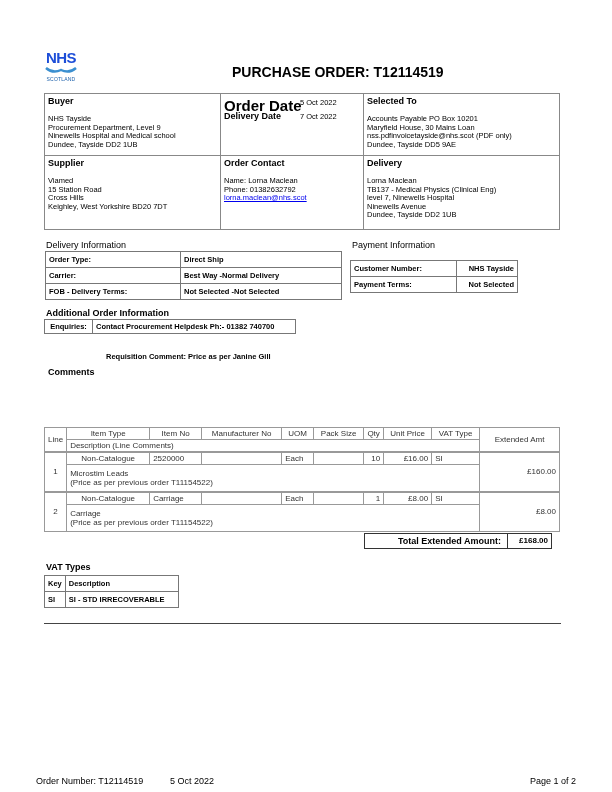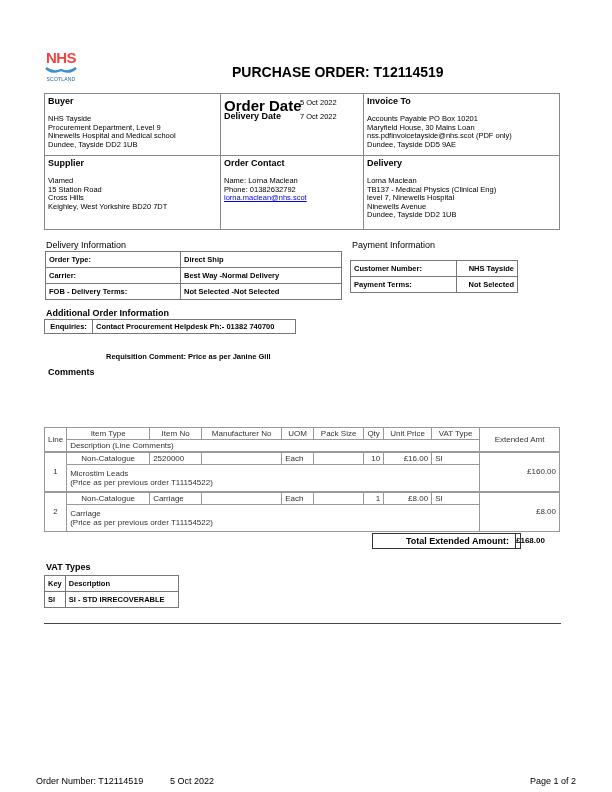--- a/index.html
+++ b/index.html
@@ -1,21 +1,21 @@
 <!DOCTYPE html>
 <html><head>
 <meta charset="utf-8">
 <style>
   * { box-sizing: border-box; margin: 0; padding: 0; }
   html, body { width: 612px; height: 792px; background: #fff; }
   body { position: relative; font-family: "Liberation Sans", sans-serif; color: #000; overflow: hidden; }
   .abs { position: absolute; }
   .bold { font-weight: bold; }
   .logo { left: 44px; top: 50px; width: 34px; height: 42px; }
-  .logo .nhs { font-size: 15px; font-weight: bold; color: #ef4444; letter-spacing: -0.5px; line-height: 15px; text-align: center; display: block; }
+  .logo .nhs { font-size: 15px; font-weight: bold; color: #1d4ed8; letter-spacing: -0.5px; line-height: 15px; text-align: center; display: block; }
   .logo .wave { display: block; margin: 1px auto 0; }
   .logo .scot { font-size: 5px; color: #1a5faa; text-align: center; display: block; margin-top: 2px; letter-spacing: 0.2px; }
   .title { left: 232px; top: 64px; font-size: 14px; font-weight: bold; }
 
   .hdrgrid { left: 44px; top: 93px; width: 516px; height: 137px; border: 1.5px solid #888; }
   .cell { position: absolute; border-right: 1.5px solid #888; }
   .cell .h { font-size: 9px; font-weight: bold; margin: 2px 0 0 3px; }
   .cell .lines { font-size: 7.5px; line-height: 8.5px; margin: 9px 0 0 3px; }
   .hline { position: absolute; left: 0; right: 0; top: 61px; border-top: 1.5px solid #888; }
   .link { color: #0000ee; text-decoration: underline; }
@@ -23,21 +23,21 @@
   .sec-label { font-size: 9px; }
   table { border-collapse: collapse; }
   .kv td { border: 1px solid #777; font-size: 7.5px; height: 16px; padding: 0 3px; }
   .kv td.k { font-weight: bold; }
 
   .lines-tbl td { border: 1px solid #999; font-size: 8px; color: #333; padding: 1px 3px; }
   .lines-tbl .c { text-align: center; }
   .lines-tbl .r { text-align: right; }
   .lines-tbl tr.sep td { border-top: 2px solid #999; }
 
-  .total { left: 372px; top: 533px; width: 149px; height: 16px; border: 1.5px solid #333; padding-left: 48px; }
+  .total { left: 364px; top: 533px; width: 188px; height: 16px; border: 1.5px solid #333; padding-left: 48px; }
   .total .lbl { position: absolute; left: 0; width: 143px; height: 100%; border-right: 1.5px solid #333; font-size: 9px; font-weight: bold; text-align: right; padding-right: 6px; line-height: 14px; }
   .total .val { position: absolute; left: 143px; right: 0; height: 100%; font-size: 8px; font-weight: bold; text-align: right; padding-right: 3px; line-height: 14px; }
 
   .hr { left: 44px; top: 623px; width: 517px; border-top: 1.5px solid #444; }
   .footer { top: 776px; font-size: 9px; text-align: right; }
 </style>
 </head>
 <body>
 
 <div class="abs logo">
@@ -61,21 +61,21 @@
       <div>Dundee, Tayside DD2 1UB</div>
     </div>
   </div>
   <div class="cell" style="left:176px;top:0;width:143px;height:61px;">
     <div style="position:absolute;left:3px;top:3px;font-size:15px;font-weight:bold;">Order Date</div>
     <div style="position:absolute;left:79px;top:4px;font-size:7.5px;">5 Oct 2022</div>
     <div style="position:absolute;left:3px;top:17px;font-size:9px;font-weight:bold;">Delivery Date</div>
     <div style="position:absolute;left:79px;top:18px;font-size:7.5px;">7 Oct 2022</div>
   </div>
   <div class="cell" style="left:319px;top:0;right:0;height:61px;border-right:none;">
-    <div class="h">Invoice To</div>
+    <div class="h">Selected To</div>
     <div class="lines">
       <div>Accounts Payable PO Box 10201</div>
       <div>Maryfield House, 30 Mains Loan</div>
       <div>nss.pdfinvoicetayside@nhs.scot (PDF only)</div>
       <div>Dundee,  Tayside  DD5 9AE</div>
     </div>
   </div>
   <div class="hline"></div>
 
   <div class="cell" style="left:0;top:62px;width:176px;bottom:0;">

